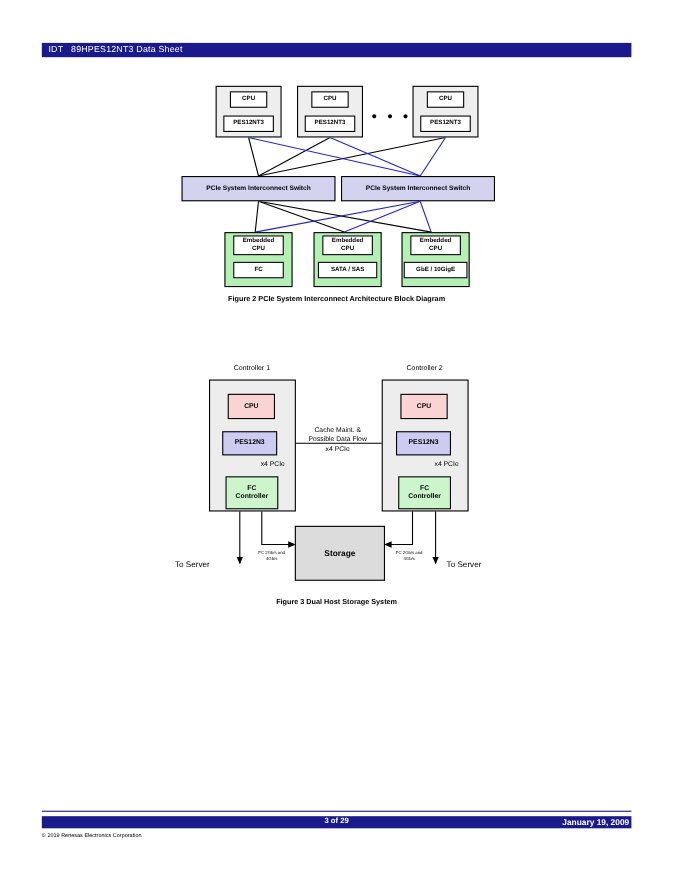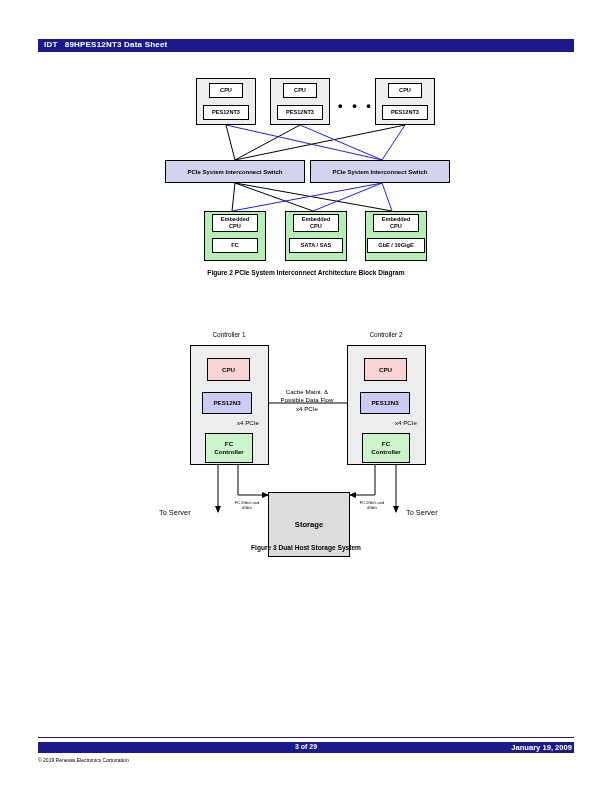--- a/index.html
+++ b/index.html
@@ -23,21 +23,21 @@
     top: 39px;
     width: 536px;
     height: 13px;
     background: #1a1a8c;
   }
   #header-title {
     position: absolute;
     left: 44px;
     top: 40px;
     font-size: 8px;
-    font-weight: bold;
+    font-weight: normal;
     color: #ffffff;
     letter-spacing: 0.2px;
     white-space: pre;
   }
   #figure2-frame { left: 114px; top: 70px; width: 381px; height: 197px; }
   #figure3-frame { left: 114px; top: 318px; width: 381px; height: 222px; }
 
   .figure-caption {
     position: absolute;
     width: 612px;
@@ -306,21 +306,21 @@
 <div class="box cpu-box" style="left:364px; top:358px; width:43px; height:23px;">CPU</div>
 <div class="box pes-box" style="left:360px; top:392px; width:50px; height:22px;">PES12N3</div>
 <div class="box fc-box" style="left:362px; top:433px; width:48px; height:30px;">FC
 Controller</div>
 <div class="small-label" style="left:384px; top:419px; width:44px;">x4 PCIe</div>
 
 <div class="small-label" style="left:270px; top:388px; width:74px;">Cache Maint. &amp;
 Possible Data Flow
 x4 PCIe</div>
 
-<div class="box storage-box" style="left:268px; top:492px; width:82px; height:65px;">Storage</div>
+<div class="box storage-box" style="left:268px; top:478px; width:82px; height:50px;">Storage</div>
 
 <div class="tiny-label" style="left:225px; top:500px; width:44px;">FC 2Gb/s and
 4Gb/s</div>
 <div class="tiny-label" style="left:350px; top:500px; width:44px;">FC 2Gb/s and
 4Gb/s</div>
 
 <div class="server-label" style="left:159px; top:508px;">To Server</div>
 <div class="server-label" style="left:406px; top:508px;">To Server</div>
 
 <div class="figure-caption" id="figure3-caption">Figure 3  Dual Host Storage System</div>

